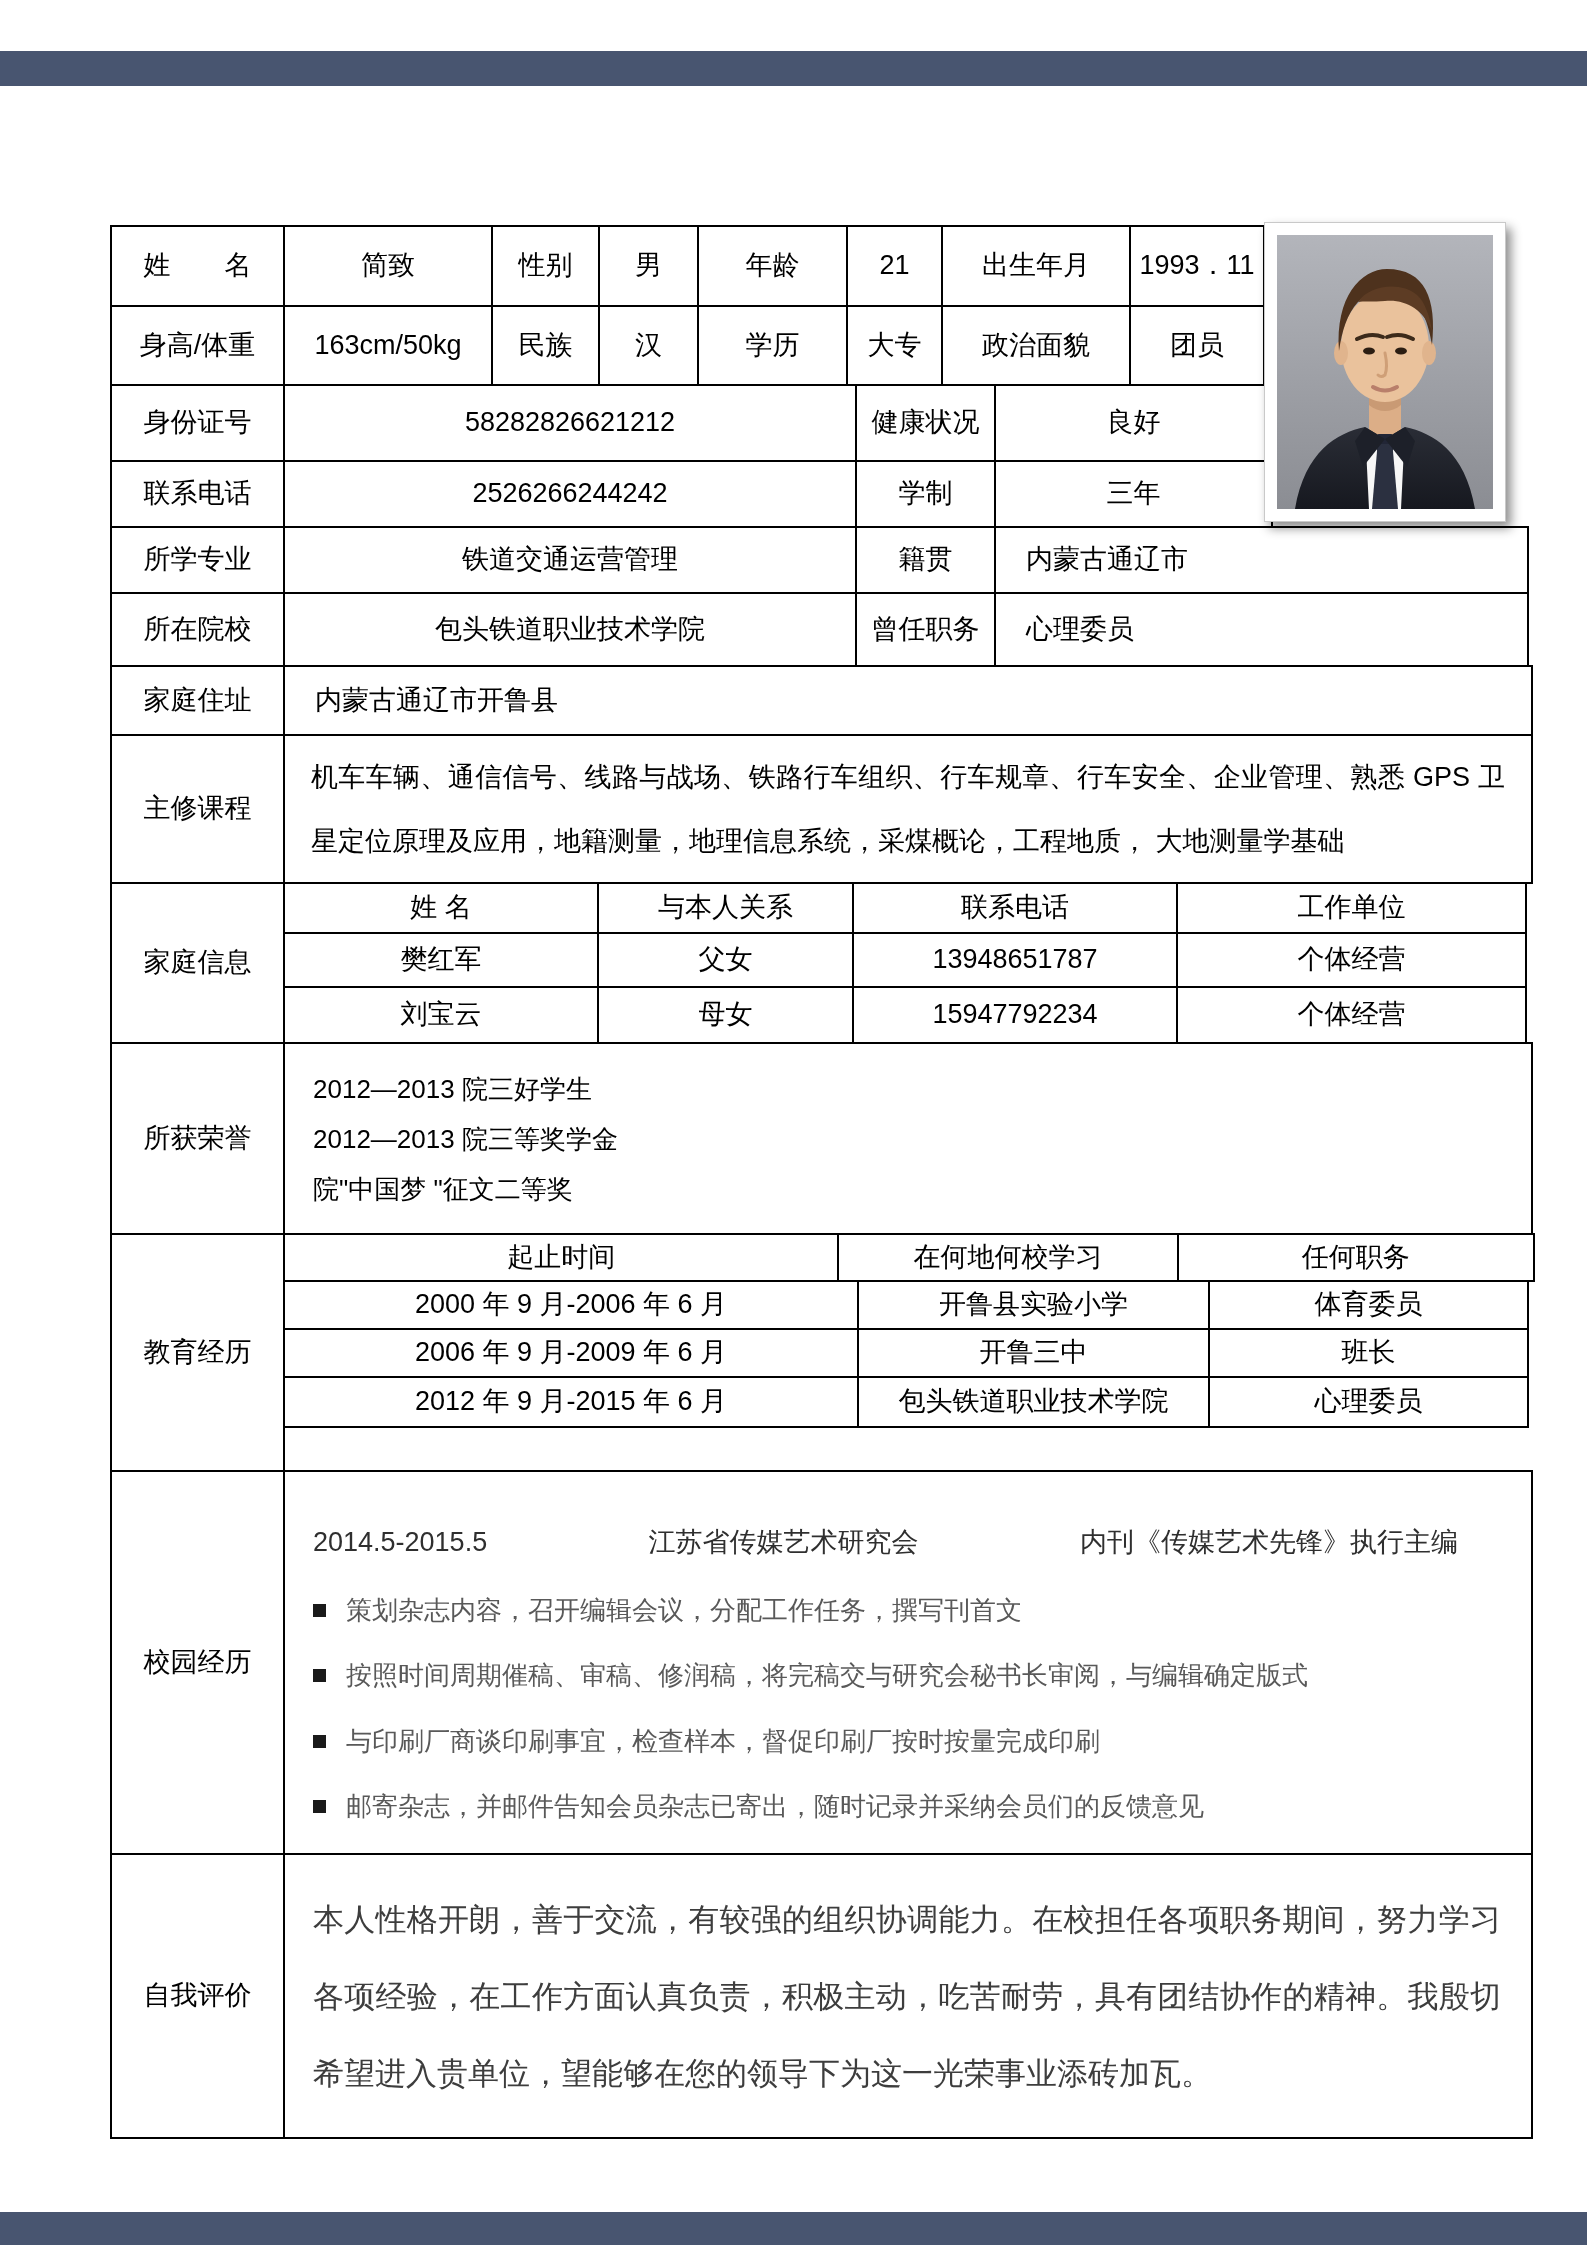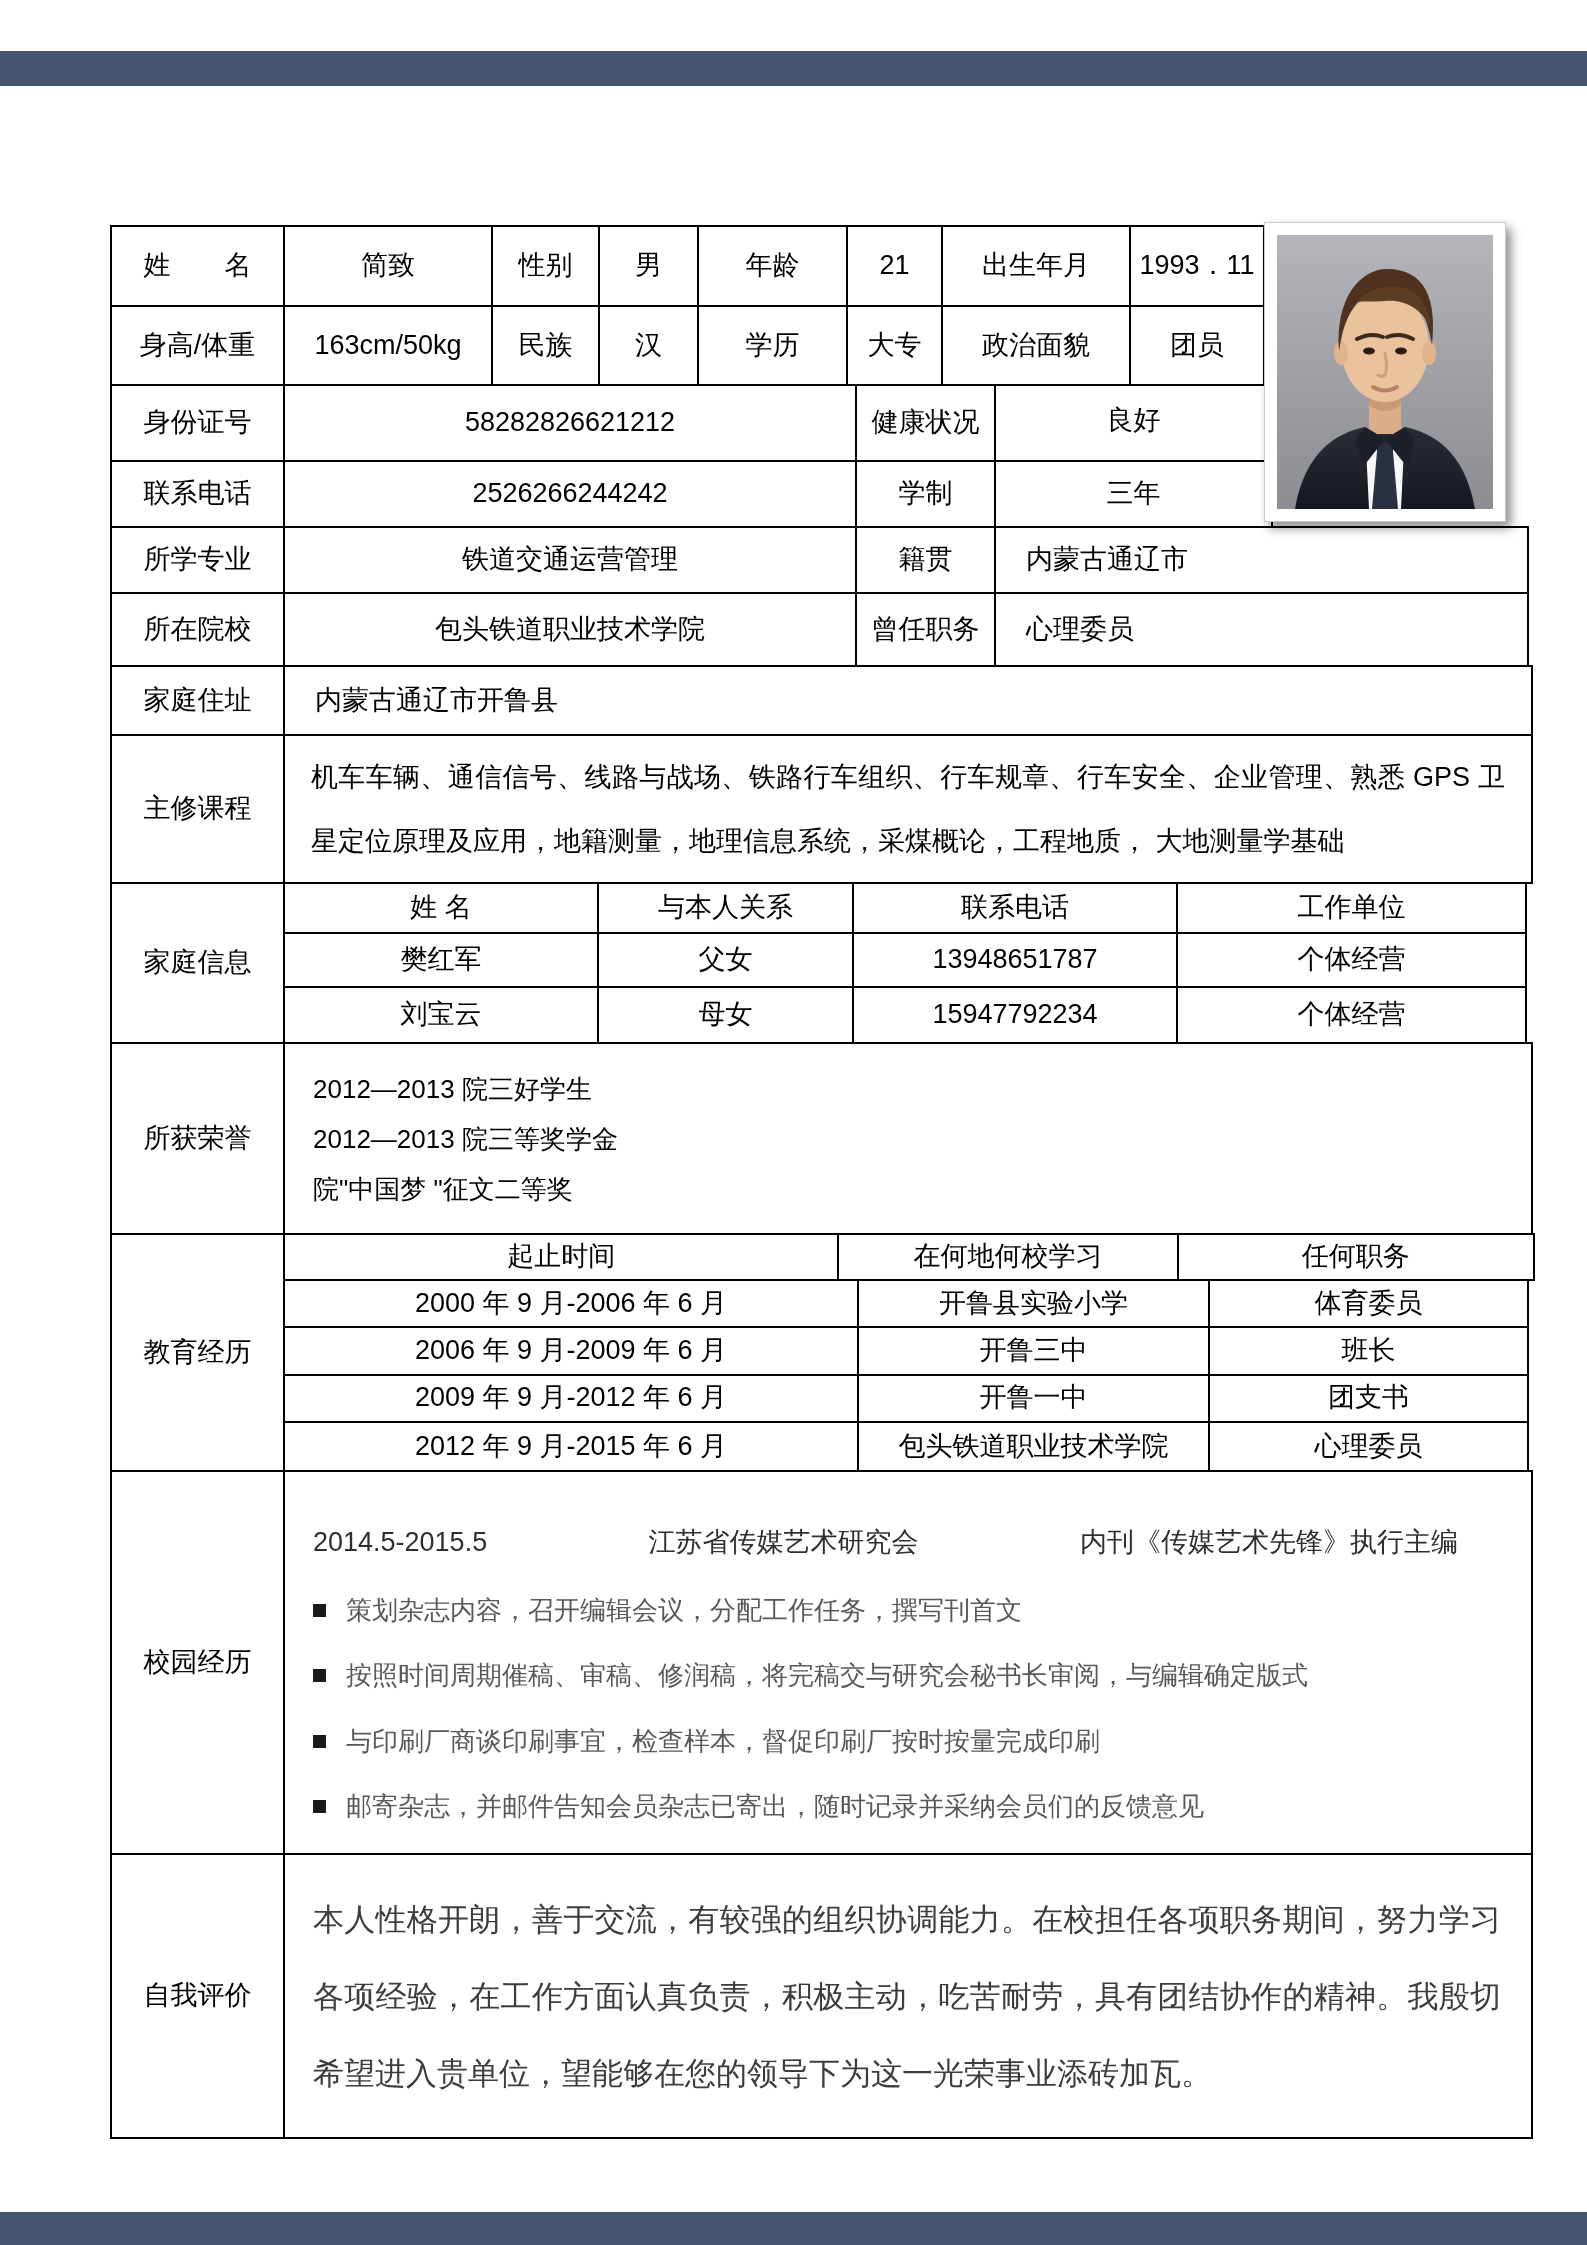--- a/index.html
+++ b/index.html
@@ -67,21 +67,21 @@
       <div class="cell" style="width:151px;">学历</div>
       <div class="cell" style="width:97px;">大专</div>
       <div class="cell" style="width:190px;">政治面貌</div>
       <div class="cell" style="width:136px;">团员</div>
     </div>
 
     <div class="t-row" style="height:78px;">
       <div class="cell" style="width:175px;">身份证号</div>
       <div class="cell" style="width:574px;">58282826621212</div>
       <div class="cell" style="width:141px;">健康状况</div>
-      <div class="cell" style="width:279px;font-family:Liberation Mono, monospace;">良好</div>
+      <div class="cell" style="width:279px;">良好</div>
     </div>
 
     <div class="t-row" style="height:68px;">
       <div class="cell" style="width:175px;">联系电话</div>
       <div class="cell" style="width:574px;">2526266244242</div>
       <div class="cell" style="width:141px;">学制</div>
       <div class="cell" style="width:279px;">三年</div>
     </div>
 
     <div class="t-row" style="height:68px;">
@@ -151,25 +151,20 @@
         </div>
         <div class="sub-row" style="height:50px;">
           <div class="cell" style="width:576px;">2000 年 9 月-2006 年 6 月</div>
           <div class="cell" style="width:353px;">开鲁县实验小学</div>
           <div class="cell" style="width:321px;">体育委员</div>
         </div>
         <div class="sub-row" style="height:50px;">
           <div class="cell" style="width:576px;">2006 年 9 月-2009 年 6 月</div>
           <div class="cell" style="width:353px;">开鲁三中</div>
           <div class="cell" style="width:321px;">班长</div>
-        </div>
-        <div class="sub-row" style="height:50px;">
-          <div class="cell" style="width:576px;">2009 年 9 月-2012 年 6 月</div>
-          <div class="cell" style="width:353px;">开鲁一中</div>
-          <div class="cell" style="width:321px;">团支书</div>
         </div>
         <div class="sub-row" style="height:52px;">
           <div class="cell" style="width:576px;">2012 年 9 月-2015 年 6 月</div>
           <div class="cell" style="width:353px;">包头铁道职业技术学院</div>
           <div class="cell" style="width:321px;">心理委员</div>
         </div>
       </div>
     </div>
 
     <div class="t-row" style="height:385px;">

